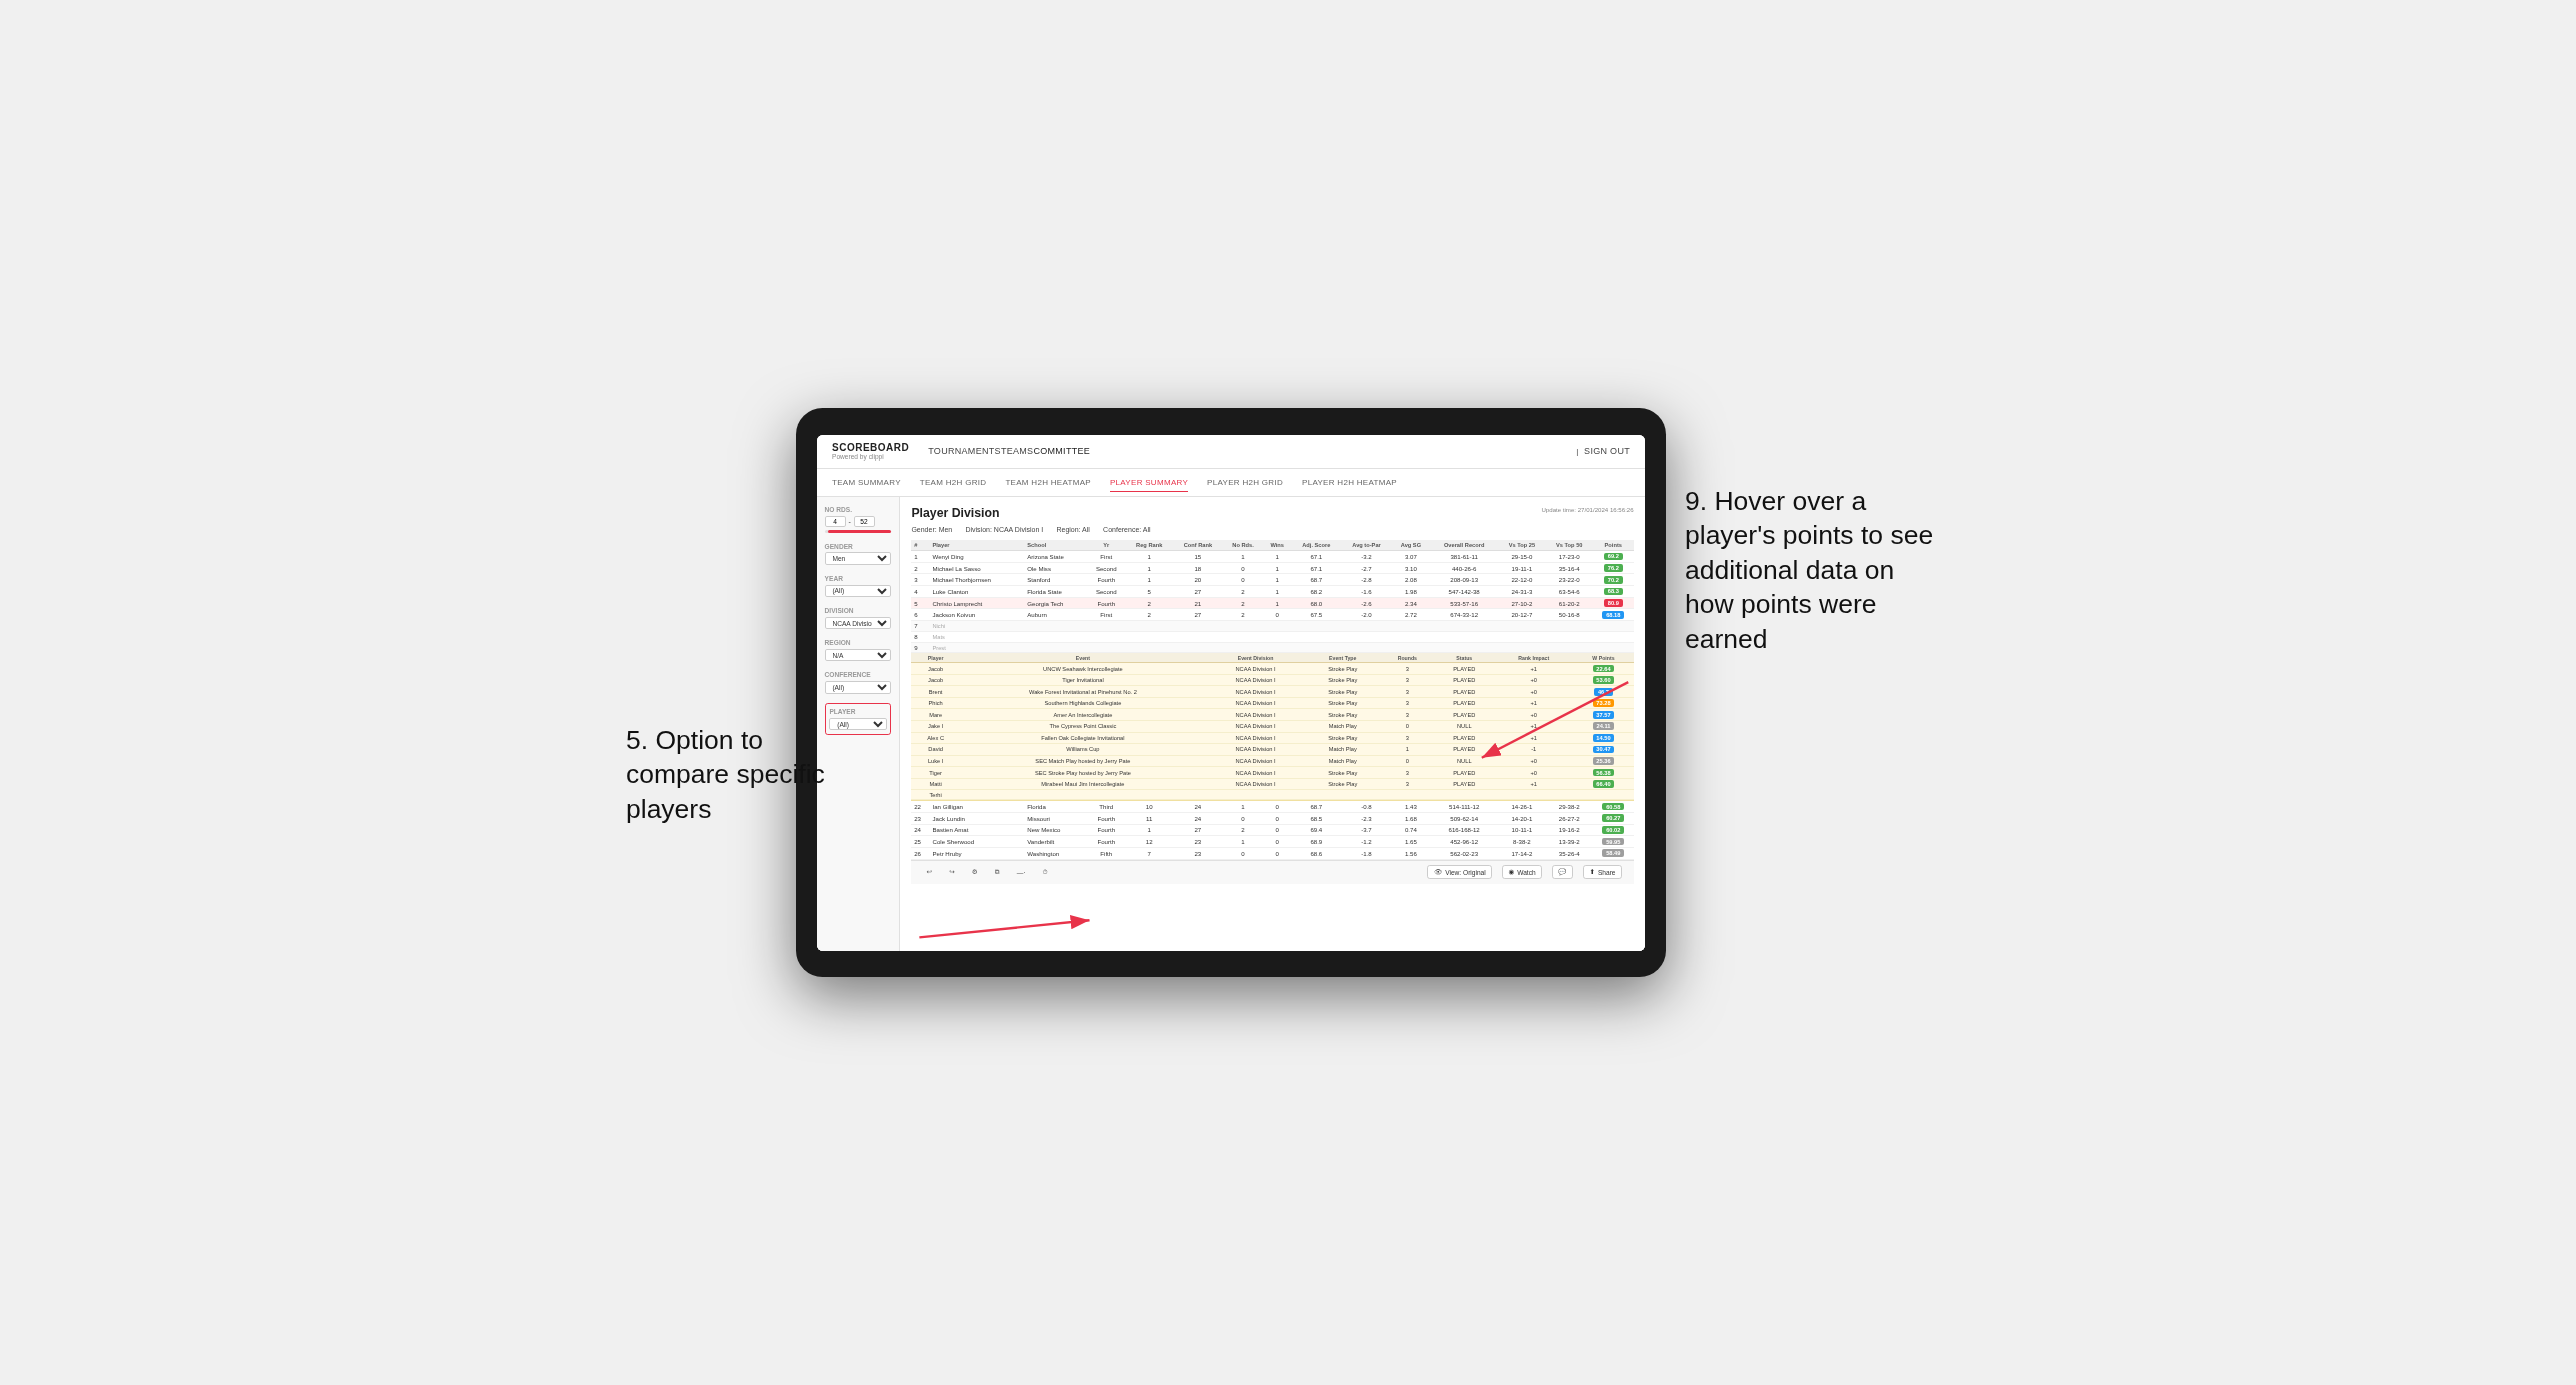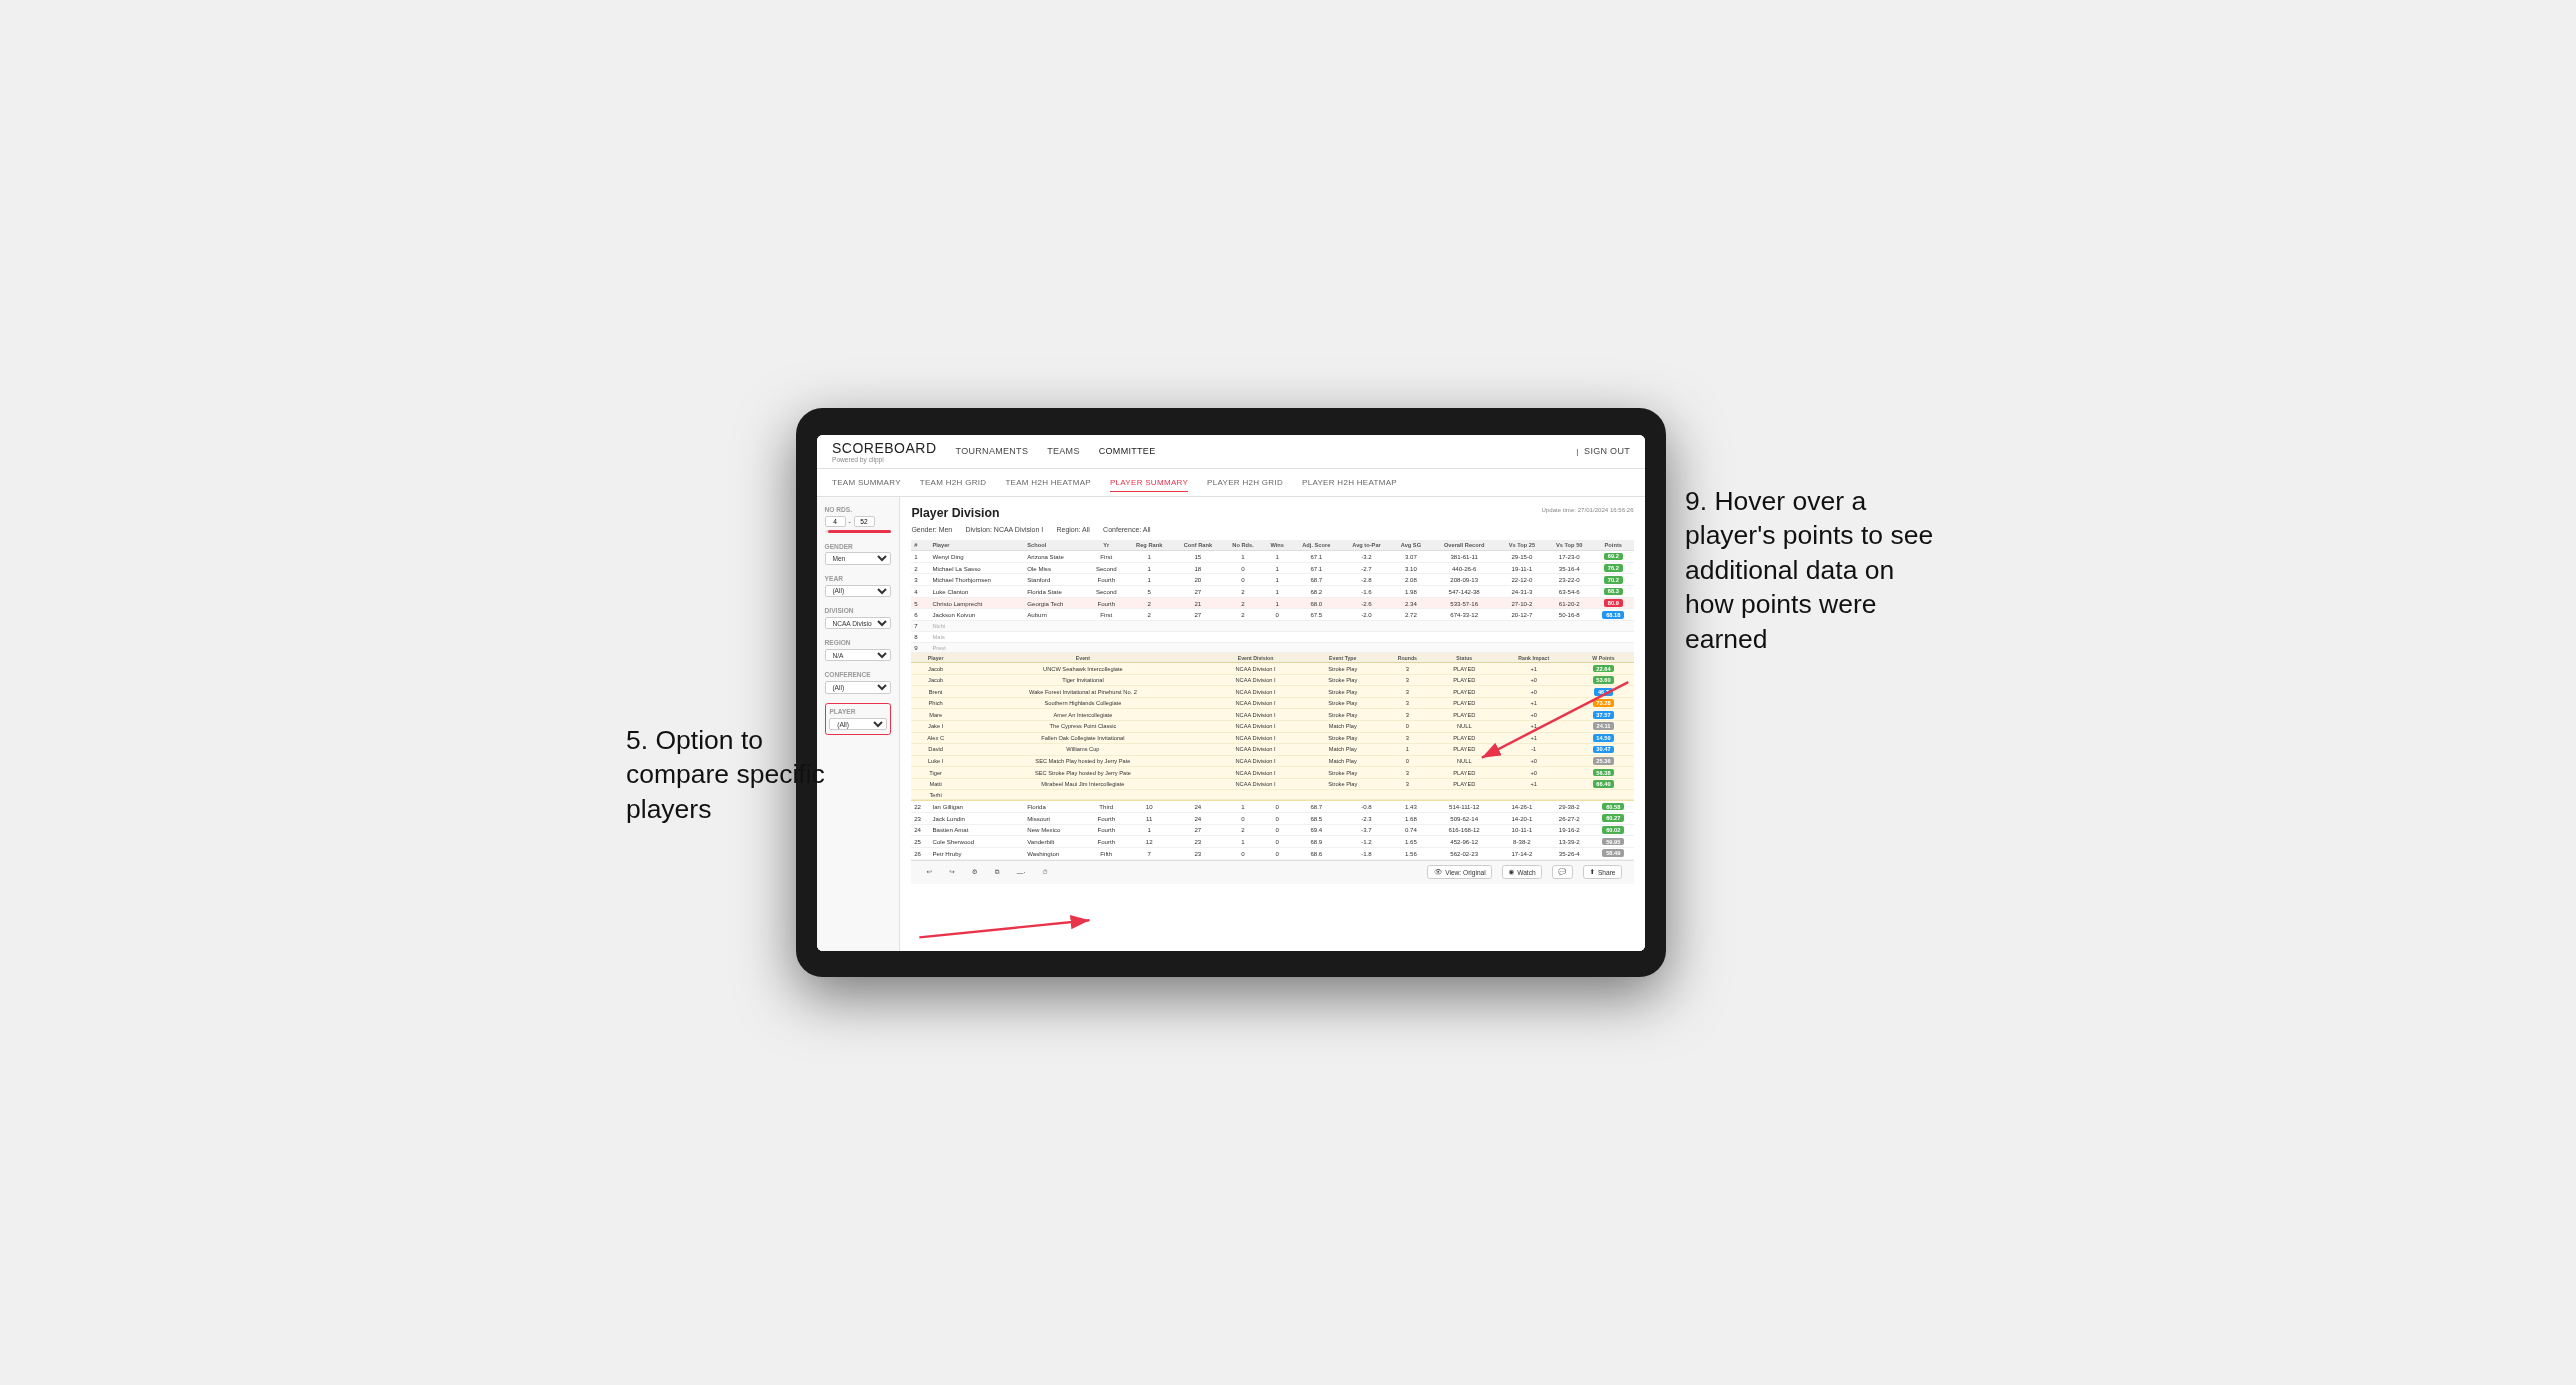--- a/index.html
+++ b/index.html
@@ -71,34 +71,33 @@
       height: 34px;
     }
 
     .logo-area {
       display: flex;
       align-items: center;
       gap: 3.8px;
       margin-right: 19px;
     }
     .logo-title {
-      font-size: 14px;
-      font-weight: 400;
+      font-size: 10px;
+      font-weight: 700;
       color: #222;
       letter-spacing: 0.5px;
     }
     .logo-subtitle {
       font-size: 6.6px;
       color: #888;
     }
 
     .nav-links {
       display: flex;
       align-items: center;
-      gap: 19px;
       flex: 1;
     }
     .nav-link {
       font-size: 9px;
       color: #444;
       cursor: pointer;
       text-transform: uppercase;
       letter-spacing: 0.3px;
       padding: 1.9px 0;
     }

